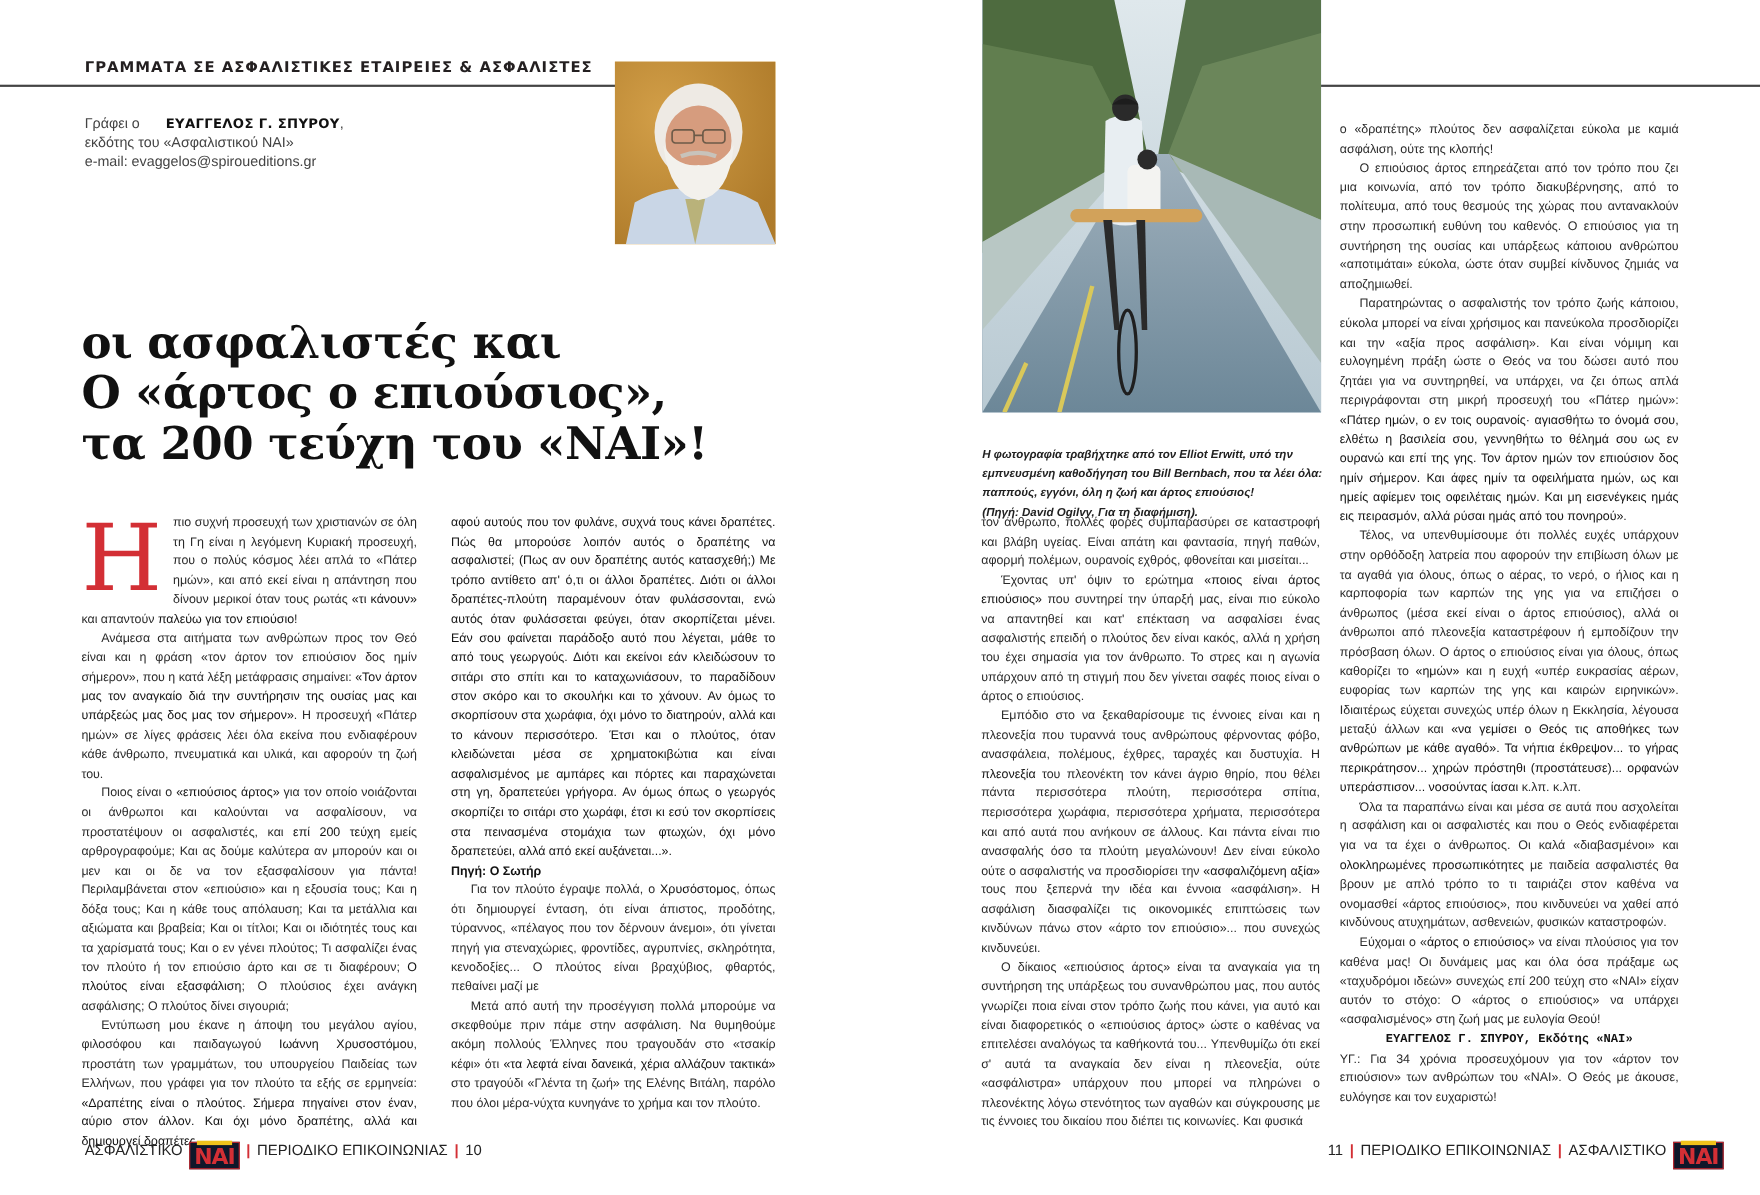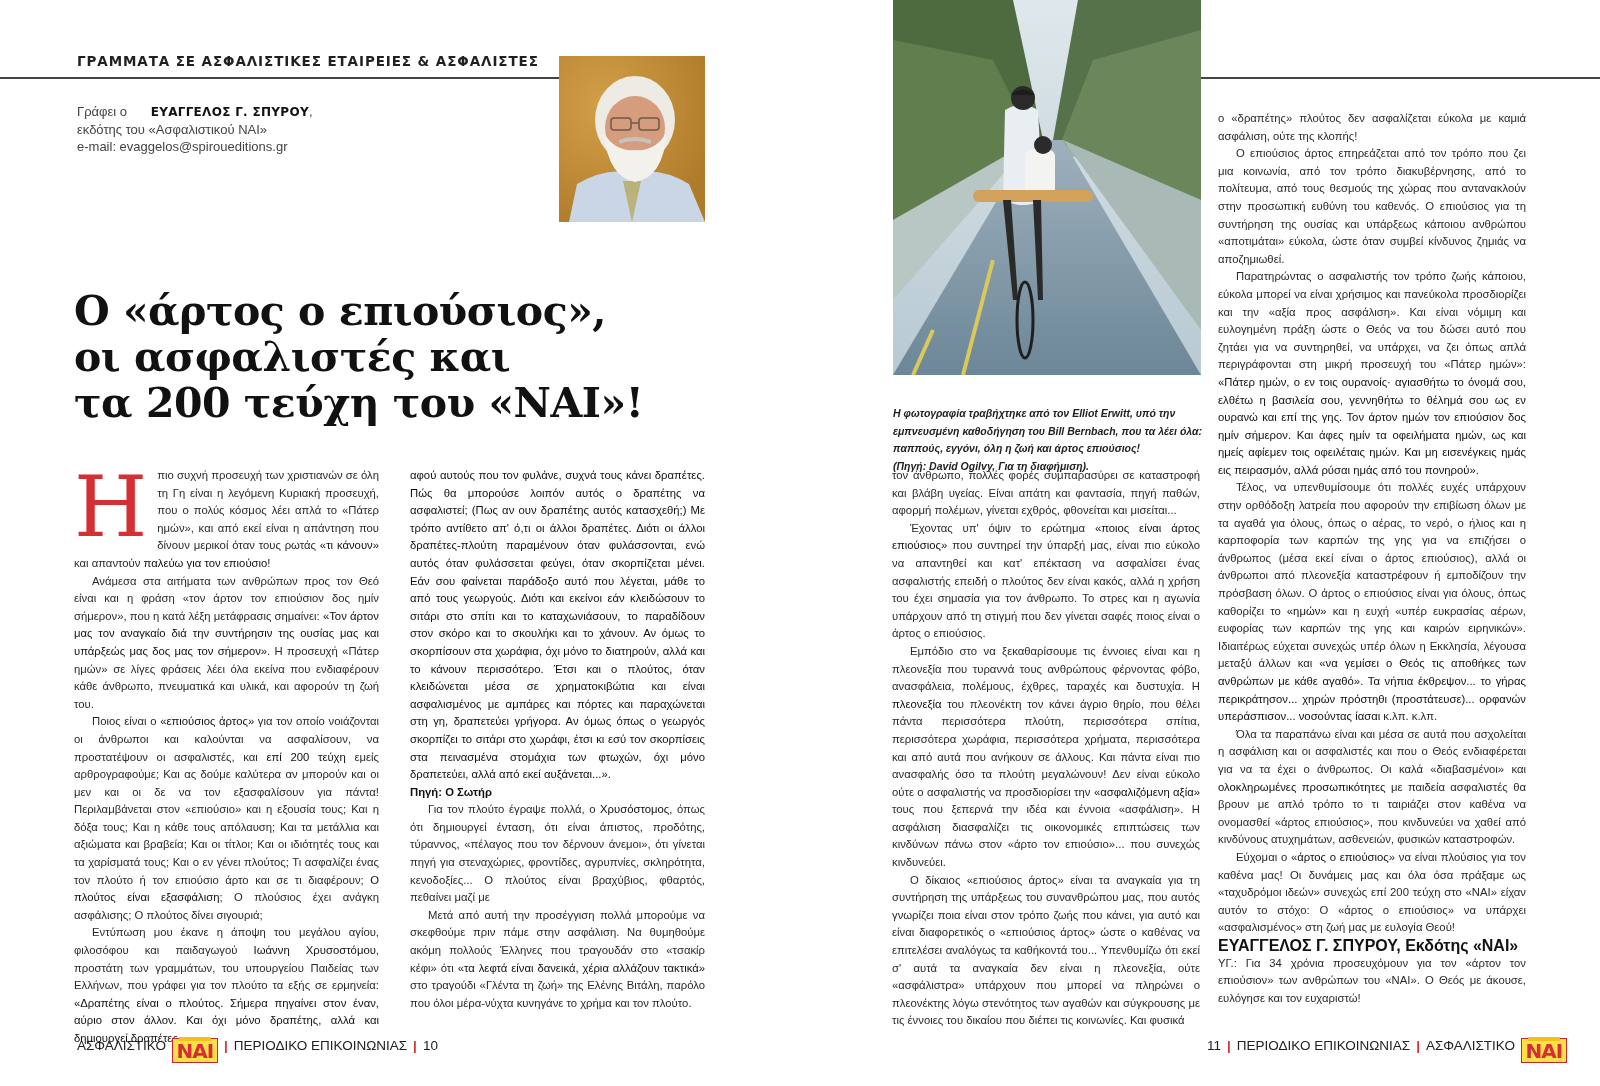--- a/index.html
+++ b/index.html
@@ -35,38 +35,38 @@
   .col1 { left: 74px; top: 467px; width: 305px; }
   .col2 { left: 410px; top: 467px; width: 295px; }
   .col3 { left: 892px; top: 467px; width: 308px; }
   .col4 { left: 1218px; top: 110px; width: 308px; }
 
   .dropcap {
     float: left; font-family: "DejaVu Serif", serif; font-size: 84px; line-height: 72px;
     color: #d32f35; margin: 4px 10px 0 0; font-weight: normal;
   }
   .source-line { text-align: left; font-weight: bold; color: #111; }
-  .signature { text-align: left; font-weight: bold; font-family: Liberation Sans, sans-serif; font-size: 16px; color: #111; }
+  .signature { text-align: center; font-weight: bold; font-family: Liberation Mono, monospace; font-size: 11px; color: #111; }
 
   .photo {
     position: absolute; left: 893px; top: 0; width: 308px; height: 375px; overflow: hidden;
     background: linear-gradient(180deg, #6a8ca8 0%, #8aa7bd 30%, #9cb3c3 60%, #7e97a8 100%);
   }
   .caption {
     position: absolute; left: 893px; top: 381px; width: 315px;
     font-style: italic; font-size: 10.5px; line-height: 17.5px; color: #222; font-weight: bold; margin-top: 24px;
   }
 
   .footer { position: absolute; top: 1038px; font-size: 13.5px; color: #222; display: flex; align-items: flex-start; gap: 6px; }
   .footer-left { left: 77px; }
   .footer-right { left: 1207px; }
   .bar { color: #d32f35; font-weight: bold; }
   .nai-logo {
     display: inline-block; position: relative; width: 46px; height: 25px; border: 1px solid #c3272f;
-    background: #fde047; text-align: center;
+    background: #0f172a; text-align: center;
   }
   .nai-logo .strip { position: absolute; left: 6px; top: -2px; width: 32px; height: 4px; background: #f1c21b; }
   .nai-logo .txt { font-family: "DejaVu Sans", sans-serif; font-weight: bold; color: #d32f35; font-size: 20px; line-height: 25px; letter-spacing: -1px; }
 </style>
 </head>
 <body>
 
 <div class="section-label">ΓΡΑΜΜΑΤΑ ΣΕ ΑΣΦΑΛΙΣΤΙΚΕΣ ΕΤΑΙΡΕΙΕΣ &amp; ΑΣΦΑΛΙΣΤΕΣ</div>
 <div class="header-rule"></div>
 <div class="header-rule-right"></div>
@@ -93,22 +93,22 @@
     <ellipse cx="76" cy="72" rx="30" ry="32" fill="#d69c7e"></ellipse>
     <path d="M44 76 Q50 122 76 126 Q104 122 108 76 Q96 96 76 94 Q56 96 44 76 Z" fill="#f3f1ec"></path>
     <rect x="52" y="62" width="20" height="12" rx="3" fill="none" stroke="#6c5a48" stroke-width="1.5"></rect>
     <rect x="80" y="62" width="20" height="12" rx="3" fill="none" stroke="#6c5a48" stroke-width="1.5"></rect>
     <path d="M72 67 L80 67" stroke="#6c5a48" stroke-width="1.5"></path>
     <path d="M60 86 Q76 80 92 86" stroke="#c8c3bb" stroke-width="4" fill="none"></path>
   </svg>
 </div>
 
 <h1 class="headline">
+  <div>οι ασφαλιστές και</div>
   <div>Ο «άρτος ο επιούσιος»,</div>
-  <div>οι ασφαλιστές και</div>
   <div>τα 200 τεύχη του «ΝΑΙ»!</div>
 </h1>
 
 <div class="col col1">
   <p class="noindent"><span class="dropcap">Η</span><span>πιο συχνή προσευχή των χριστιανών σε όλη τη Γη είναι η λεγόμενη Κυριακή προσευχή, που ο πολύς κόσμος λέει απλά το «Πάτερ ημών», και από εκεί είναι η απάντηση που δίνουν μερικοί όταν τους ρωτάς </span><b>«τι κάνουν»</b><span> και απαντούν </span><b>παλεύω για τον επιούσιο</b><span>!</span></p>
   <p><span>Ανάμεσα στα αιτήματα των ανθρώπων προς τον Θεό είναι και η φράση «τον άρτον τον επιούσιον δος ημίν σήμερον», που η κατά λέξη μετάφρασις σημαίνει: </span><b>«Τον άρτον μας τον αναγκαίο διά την συντήρησιν της ουσίας μας και υπάρξεώς μας δος μας τον σήμερον»</b><span>. Η προσευχή «Πάτερ ημών» σε λίγες φράσεις λέει όλα εκείνα που ενδιαφέρουν κάθε άνθρωπο, πνευματικά και υλικά, και αφορούν τη ζωή του.</span></p>
   <p><span>Ποιος είναι ο </span><b>«επιούσιος άρτος»</b><span> για τον οποίο νοιάζονται οι άνθρωποι και καλούνται να ασφαλίσουν, να προστατέψουν οι ασφαλιστές, και </span><b>επί 200 τεύχη</b><span> εμείς αρθρογραφούμε; Και ας δούμε καλύτερα αν μπορούν και οι μεν και οι δε να τον εξασφαλίσουν για πάντα! Περιλαμβάνεται στον «επιούσιο» και η εξουσία τους; Και η δόξα τους; Και η κάθε τους απόλαυση; Και τα μετάλλια και αξιώματα και βραβεία; Και οι τίτλοι; Και οι ιδιότητές τους και τα χαρίσματά τους; Και ο εν γένει πλούτος; Τι ασφαλίζει ένας τον πλούτο ή τον επιούσιο άρτο και σε τι διαφέρουν; </span><b>Ο πλούτος είναι εξασφάλιση</b><span>; Ο πλούσιος έχει ανάγκη ασφάλισης; Ο πλούτος δίνει σιγουριά;</span></p>
   <p><span>Εντύπωση μου έκανε η άποψη του μεγάλου αγίου, φιλοσόφου και παιδαγωγού </span><b>Ιωάννη Χρυσοστόμου</b><span>, προστάτη των γραμμάτων, του υπουργείου Παιδείας των Ελλήνων, που γράφει για τον πλούτο τα εξής σε ερμηνεία: </span><b>«Δραπέτης είναι ο πλούτος. Σήμερα πηγαίνει στον έναν, αύριο στον άλλον. Και όχι μόνο δραπέτης, αλλά και δημιουργεί δραπέτες,</b></p>
 </div>
 
@@ -151,21 +151,21 @@
     <path d="M140 200 L145 300 L150 300 L148 200 Z" fill="#2a2a2a"></path>
     <ellipse cx="132" cy="320" rx="8" ry="38" fill="none" stroke="#1f1f1f" stroke-width="3"></ellipse>
   </svg>
 </div>
 <div class="caption">
   <div>Η φωτογραφία τραβήχτηκε από τον Elliot Erwitt, υπό την εμπνευσμένη καθοδήγηση του Bill Bernbach, που τα λέει όλα: παππούς, εγγόνι, όλη η ζωή και άρτος επιούσιος!</div>
   <div>(Πηγή: David Ogilvy, Για τη διαφήμιση).</div>
 </div>
 
 <div class="col col3">
-  <p class="noindent">τον άνθρωπο, πολλές φορές συμπαρασύρει σε καταστροφή και βλάβη υγείας. Είναι απάτη και φαντασία, πηγή παθών, αφορμή πολέμων, γίνεται εχθρός, φθονείται και μισείται...</p>
+  <p class="noindent">τον άνθρωπο, πολλές φορές συμπαρασύρει σε καταστροφή και βλάβη υγείας. Είναι απάτη και φαντασία, πηγή παθών, αφορμή πολέμων, ουρανοίς εχθρός, φθονείται και μισείται...</p>
   <p><span>Έχοντας υπ' όψιν το ερώτημα </span><b>«ποιος είναι άρτος επιούσιος»</b><span> που συντηρεί την ύπαρξή μας, είναι πιο εύκολο να απαντηθεί και κατ' επέκταση να ασφαλίσει ένας ασφαλιστής επειδή ο πλούτος δεν είναι κακός, αλλά η χρήση του έχει σημασία για τον άνθρωπο. Το στρες και η αγωνία υπάρχουν από τη στιγμή που δεν γίνεται σαφές ποιος είναι ο άρτος ο επιούσιος.</span></p>
   <p><span>Εμπόδιο στο να ξεκαθαρίσουμε τις έννοιες είναι και η πλεονεξία που τυραννά τους ανθρώπους φέρνοντας φόβο, ανασφάλεια, πολέμους, έχθρες, ταραχές και δυστυχία. Η </span><b>πλεονεξία</b><span> του πλεονέκτη τον κάνει άγριο θηρίο, που θέλει πάντα περισσότερα πλούτη, περισσότερα σπίτια, περισσότερα χωράφια, περισσότερα χρήματα, περισσότερα και από αυτά που ανήκουν σε άλλους. Και πάντα είναι πιο ανασφαλής όσο τα πλούτη μεγαλώνουν! Δεν είναι εύκολο ούτε ο ασφαλιστής να προσδιορίσει την </span><b>«ασφαλιζόμενη αξία»</b><span> τους που ξεπερνά την ιδέα και έννοια «ασφάλιση». Η ασφάλιση διασφαλίζει τις οικονομικές επιπτώσεις των κινδύνων πάνω στον «άρτο τον επιούσιο»... που συνεχώς κινδυνεύει.</span></p>
   <p>Ο δίκαιος «επιούσιος άρτος» είναι τα αναγκαία για τη συντήρηση της υπάρξεως του συνανθρώπου μας, που αυτός γνωρίζει ποια είναι στον τρόπο ζωής που κάνει, για αυτό και είναι διαφορετικός ο «επιούσιος άρτος» ώστε ο καθένας να επιτελέσει αναλόγως τα καθήκοντά του... Υπενθυμίζω ότι εκεί σ' αυτά τα αναγκαία δεν είναι η πλεονεξία, ούτε «ασφάλιστρα» υπάρχουν που μπορεί να πληρώνει ο πλεονέκτης λόγω στενότητος των αγαθών και σύγκρουσης με τις έννοιες του δικαίου που διέπει τις κοινωνίες. Και φυσικά</p>
 </div>
 
 <div class="col col4">
   <p class="noindent">ο «δραπέτης» πλούτος δεν ασφαλίζεται εύκολα με καμιά ασφάλιση, ούτε της κλοπής!</p>
   <p>Ο επιούσιος άρτος επηρεάζεται από τον τρόπο που ζει μια κοινωνία, από τον τρόπο διακυβέρνησης, από το πολίτευμα, από τους θεσμούς της χώρας που αντανακλούν στην προσωπική ευθύνη του καθενός. Ο επιούσιος για τη συντήρηση της ουσίας και υπάρξεως κάποιου ανθρώπου «αποτιμάται» εύκολα, ώστε όταν συμβεί κίνδυνος ζημιάς να αποζημιωθεί.</p>
   <p><span>Παρατηρώντας ο ασφαλιστής τον τρόπο ζωής κάποιου, εύκολα μπορεί να είναι χρήσιμος και πανεύκολα προσδιορίζει και την «αξία προς ασφάλιση». Και είναι νόμιμη και ευλογημένη πράξη ώστε ο Θεός να του δώσει αυτό που ζητάει για να συντηρηθεί, να υπάρχει, να ζει όπως απλά περιγράφονται στη μικρή προσευχή του «Πάτερ ημών»: </span><b>«Πάτερ ημών, ο εν τοις ουρανοίς· αγιασθήτω το όνομά σου, ελθέτω η βασιλεία σου, γεννηθήτω το θέλημά σου ως εν ουρανώ και επί της γης. Τον άρτον ημών τον επιούσιον δος ημίν σήμερον. Και άφες ημίν τα οφειλήματα ημών, ως και ημείς αφίεμεν τοις οφειλέταις ημών. Και μη εισενέγκεις ημάς εις πειρασμόν, αλλά ρύσαι ημάς από του πονηρού»</b><span>.</span></p>
   <p><span>Τέλος, να υπενθυμίσουμε ότι πολλές ευχές υπάρχουν στην ορθόδοξη λατρεία που αφορούν την επιβίωση όλων με τα αγαθά για όλους, όπως ο αέρας, το νερό, ο ήλιος και η καρποφορία των καρπών της γης για να επιζήσει ο άνθρωπος (μέσα εκεί είναι ο άρτος επιούσιος), αλλά οι άνθρωποι από πλεονεξία καταστρέφουν ή εμποδίζουν την πρόσβαση όλων. Ο άρτος ο επιούσιος είναι για όλους, όπως καθορίζει το </span><b>«ημών»</b><span> και η ευχή «υπέρ ευκρασίας αέρων, ευφορίας των καρπών της γης και καιρών ειρηνικών». Ιδιαιτέρως εύχεται συνεχώς υπέρ όλων η Εκκλησία, λέγουσα μεταξύ άλλων και </span><b>«να γεμίσει ο Θεός τις αποθήκες των ανθρώπων με κάθε αγαθό». Τα νήπια έκθρεψον... το γήρας περικράτησον... χηρών πρόστηθι (προστάτευσε)... ορφανών υπεράσπισον... νοσούντας ίασαι</b><span> κ.λπ. κ.λπ.</span></p>

